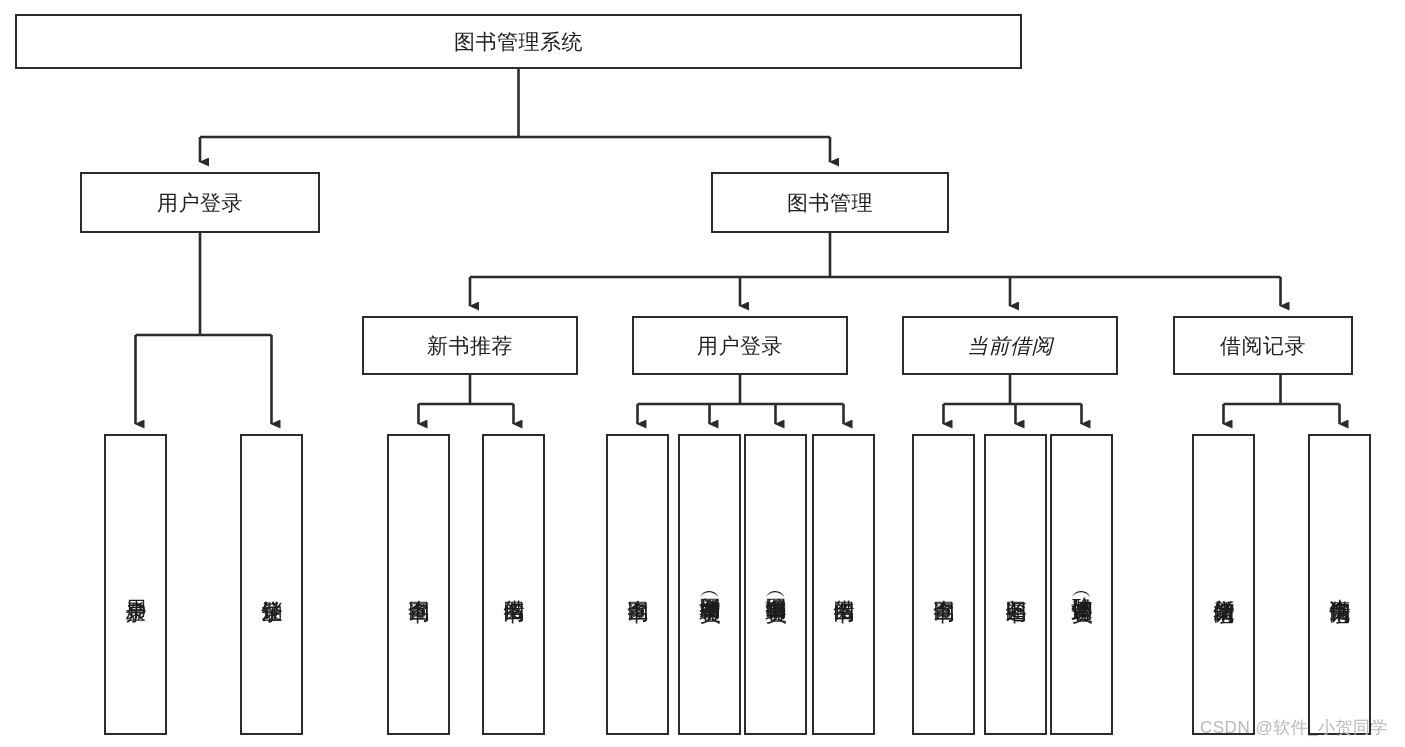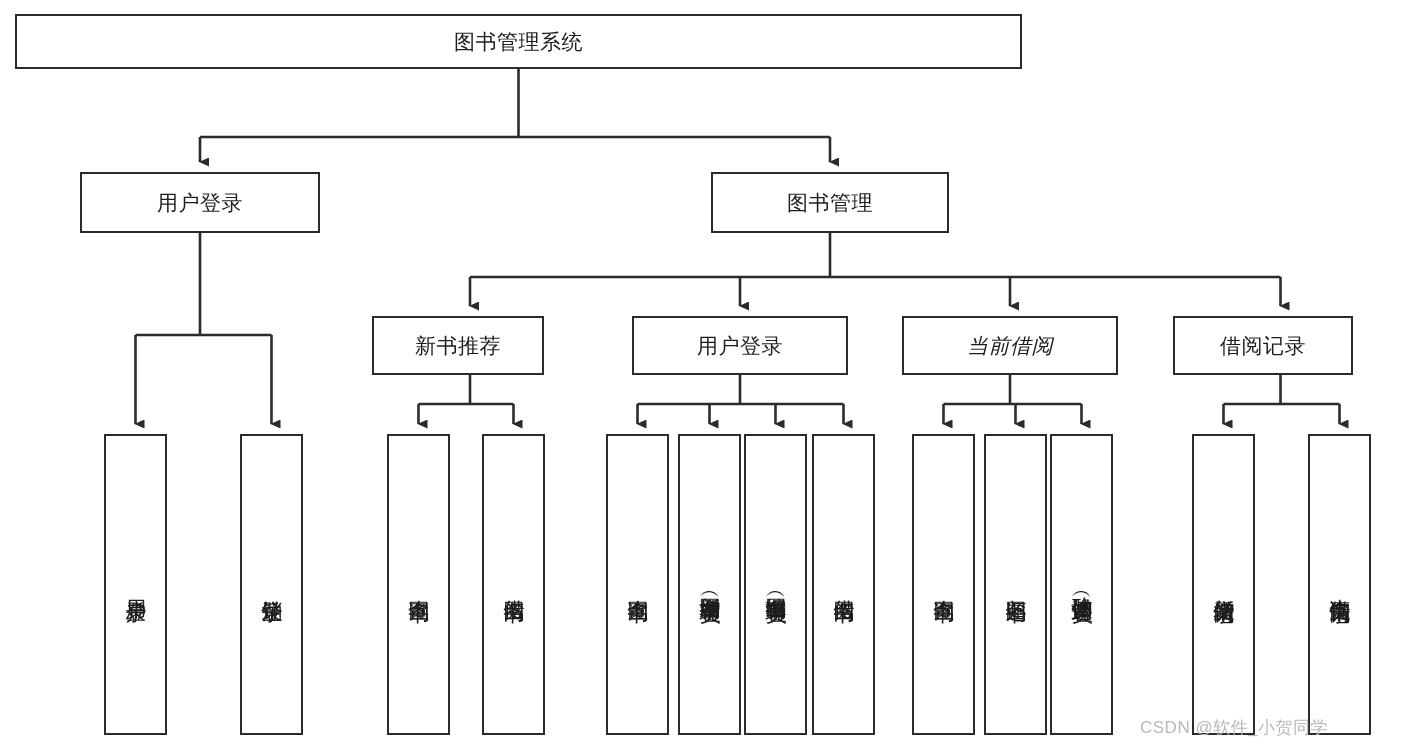--- a/index.html
+++ b/index.html
@@ -119,21 +119,21 @@
     <span class="node-label-h">图书管理系统</span>
   </div>
 
   <div class="node-box" style="left: 80px; top: 172px; width: 240px; height: 61px;">
     <span class="node-label-h">用户登录</span>
   </div>
   <div class="node-box" style="left: 711px; top: 172px; width: 238px; height: 61px;">
     <span class="node-label-h">图书管理</span>
   </div>
 
-  <div class="node-box" style="left: 362px; top: 316px; width: 172px; height: 59px; margin-left: 10px;">
+  <div class="node-box" style="left: 362px; top: 316px; width: 216px; height: 59px;">
     <span class="node-label-h">新书推荐</span>
   </div>
   <div class="node-box" style="left: 632px; top: 316px; width: 216px; height: 59px;">
     <span class="node-label-h">用户登录</span>
   </div>
   <div class="node-box" style="left: 902px; top: 316px; width: 216px; height: 59px; font-style: italic;">
     <span class="node-label-h">当前借阅</span>
   </div>
   <div class="node-box" style="left: 1173px; top: 316px; width: 180px; height: 59px; align-items: center;">
     <span class="node-label-h">借阅记录</span>
@@ -172,15 +172,15 @@
   <div class="node-box leaf" style="left: 1050px; top: 434px; width: 63px; height: 301px;">
     <span class="node-label-v">确认归还（管理员）</span>
   </div>
   <div class="node-box leaf" style="left: 1192px; top: 434px; width: 63px; height: 301px;">
     <span class="node-label-v">新增借阅记录</span>
   </div>
   <div class="node-box leaf" style="left: 1308px; top: 434px; width: 63px; height: 301px;">
     <span class="node-label-v">查询借阅记录</span>
   </div>
 
-  <div class="watermark" style="left: 1140px; top: 716px;">CSDN @软件_小贺同学</div>
+  <div class="watermark" style="left: 1200px; top: 716px;">CSDN @软件_小贺同学</div>
 
 </div>
 
 </body></html>

